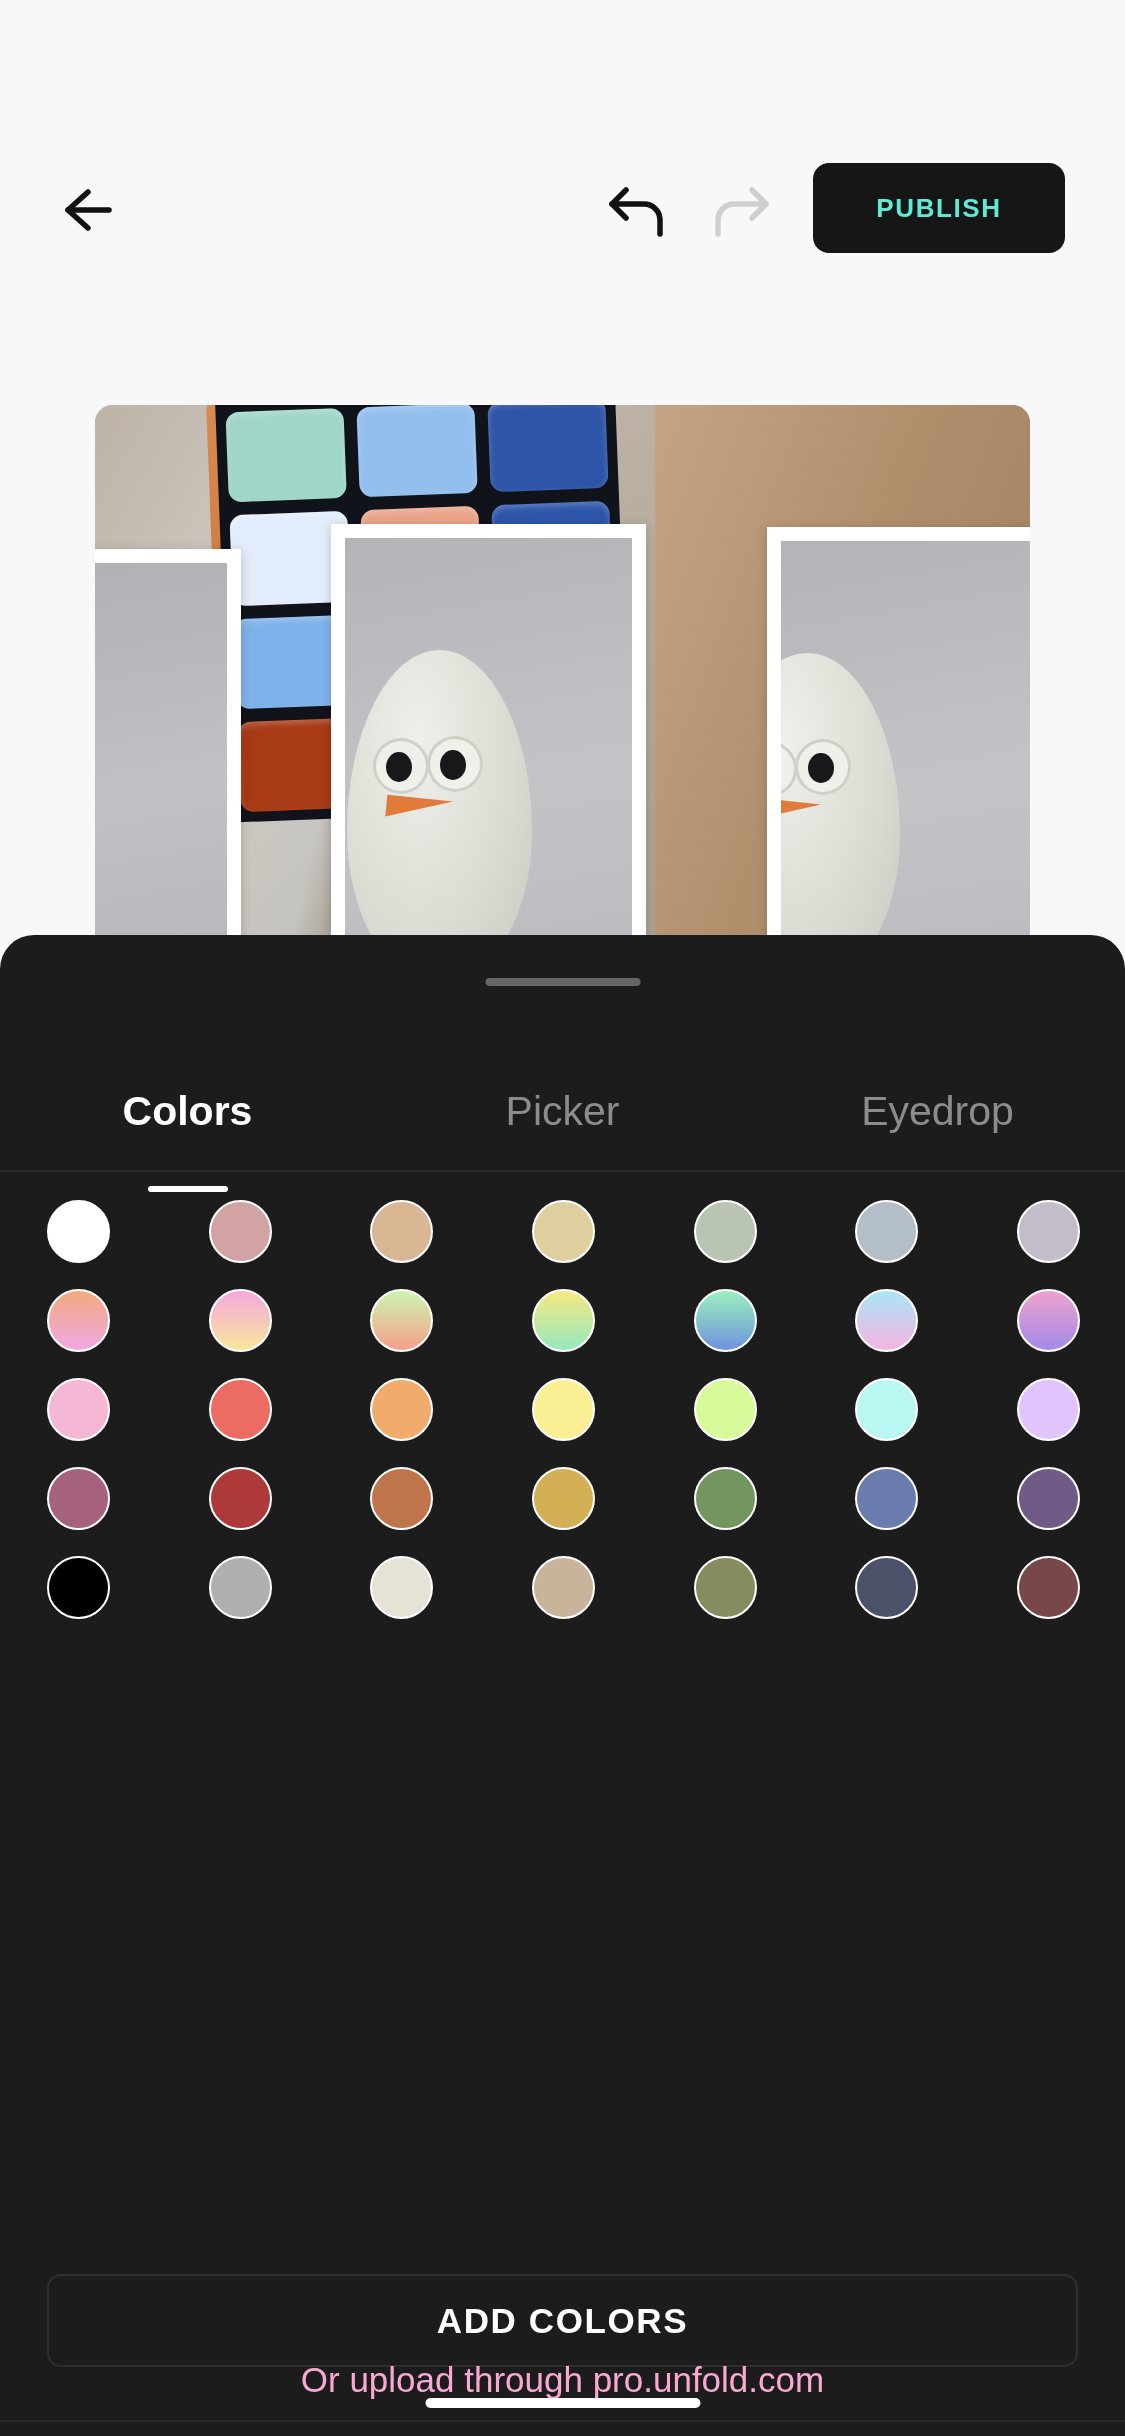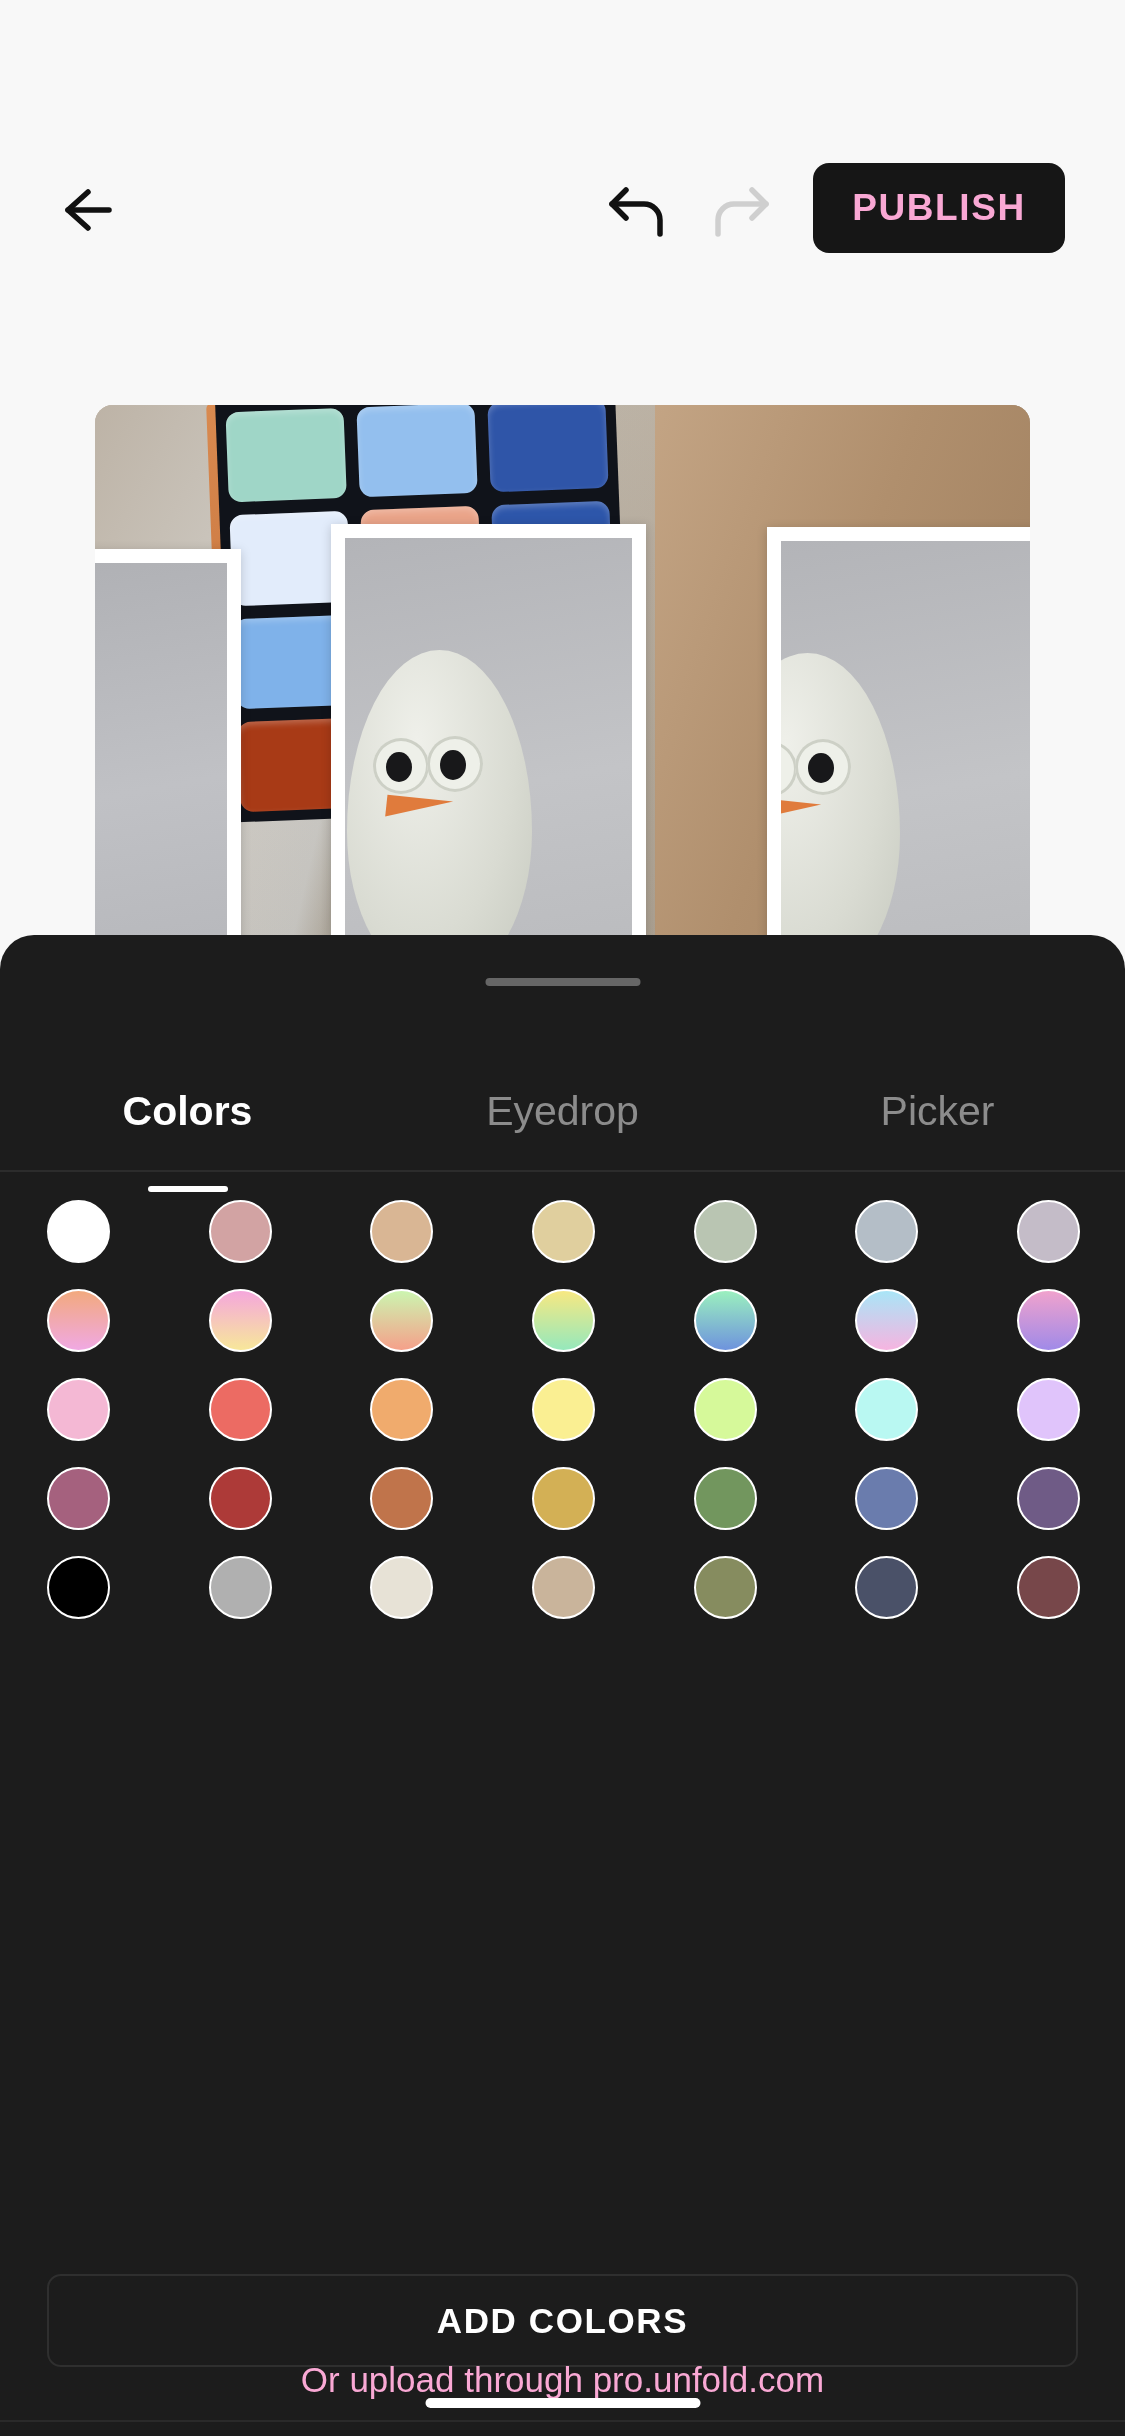--- a/index.html
+++ b/index.html
@@ -27,22 +27,22 @@
     display:flex; align-items:center; justify-content:flex-start;
   }
   .undo-btn { position:absolute; left:600px; top:172px; width:78px; height:78px; }
   .redo-btn { position:absolute; left:700px; top:172px; width:78px; height:78px; }
   .publish-btn {
     position:absolute; right:60px; top:163px;
     width:252px; height:90px;
     background:#161616;
     border-radius:16px;
     display:flex; align-items:center; justify-content:center;
-    color:#f9a8d4;
-    font-size:37px;
+    color:#5eead4;
+    font-size:26px;
     font-weight:bold;
     letter-spacing:1.6px;
   }
 
   
   .canvas-area {
     position:absolute;
     left:95px; top:405px;
     width:935px; height:580px;
     border-radius:18px;
@@ -355,24 +355,24 @@
 
   <div class="sheet">
 
     <div class="drag-handle"></div>
 
     <div class="tabs" id="tabs">
         <div class="tab active">
           <span>Colors</span>
         </div>
         <div class="tab">
+          <span>Picker</span>
+        </div>
+        <div class="tab">
           <span>Eyedrop</span>
-        </div>
-        <div class="tab">
-          <span>Picker</span>
         </div>
       </div>
     <div class="tab-divider"></div>
 
     <div class="swatch-grid" id="swatch-grid">
         <div class="swatch-row">
           <div class="swatch" style="background: rgb(255, 255, 255);"></div>
           <div class="swatch" style="background: rgb(210, 163, 163);"></div>
           <div class="swatch" style="background: rgb(217, 182, 148);"></div>
           <div class="swatch" style="background: rgb(224, 207, 158);"></div>

